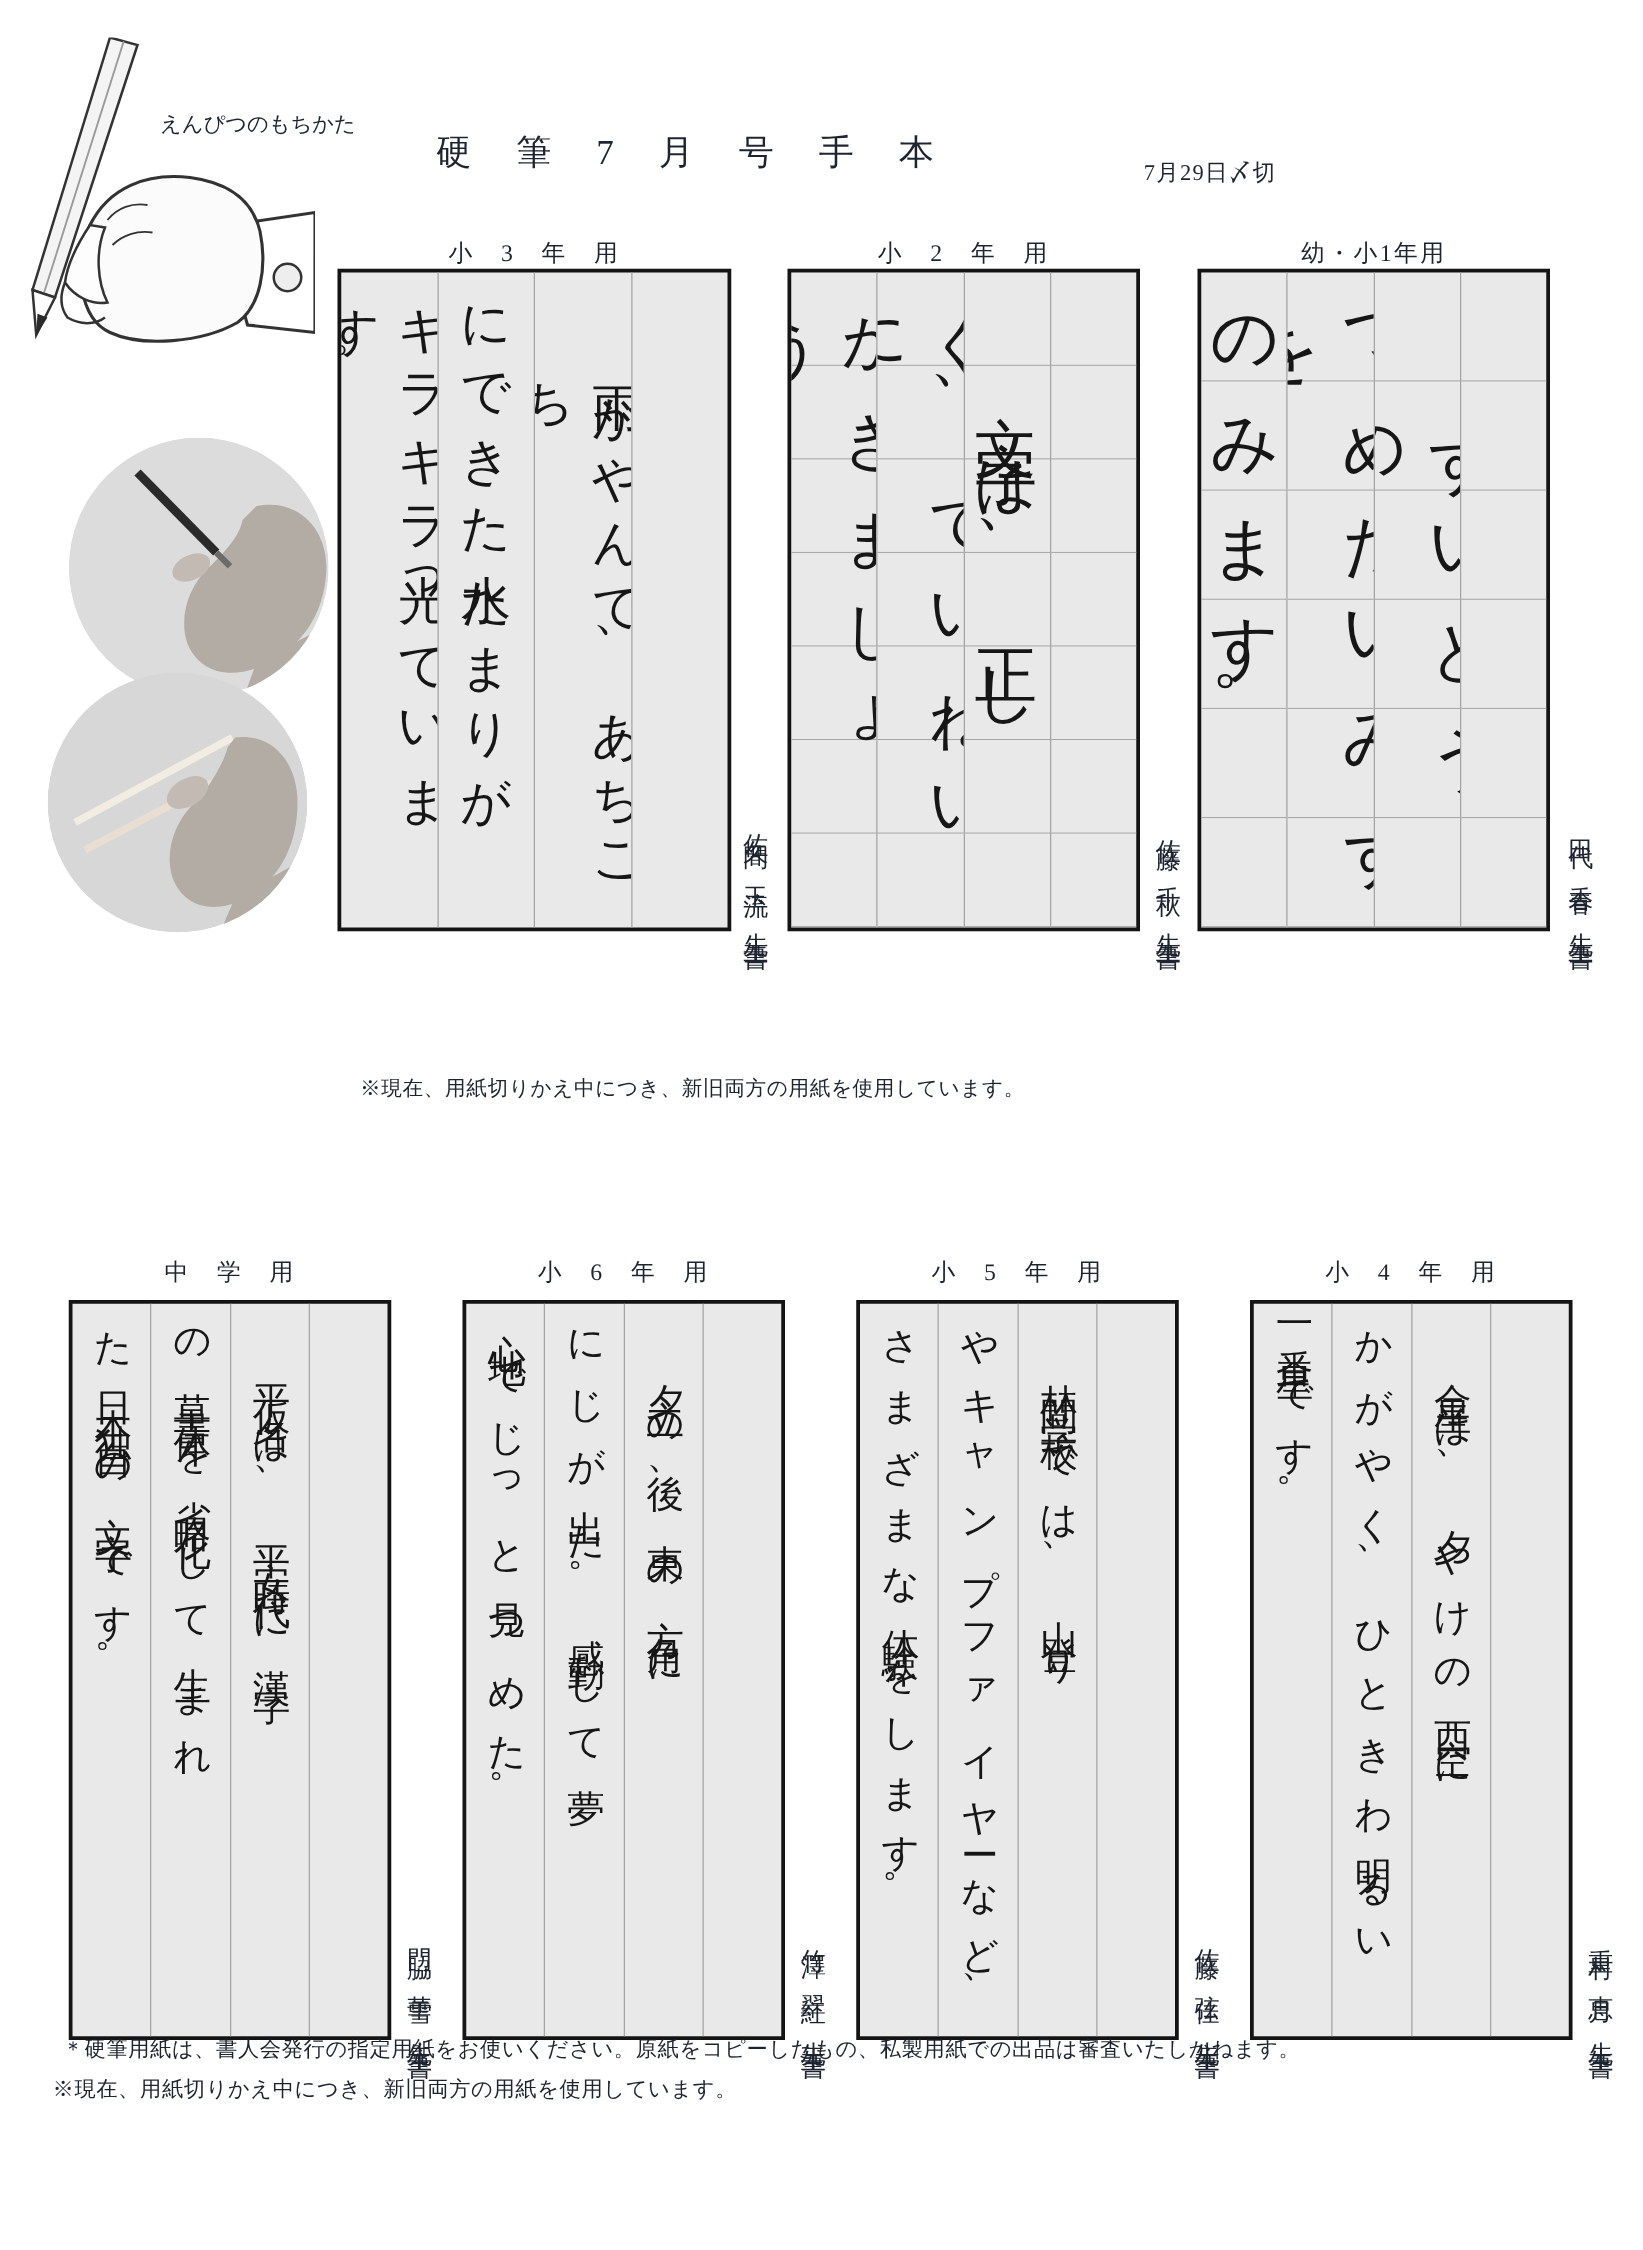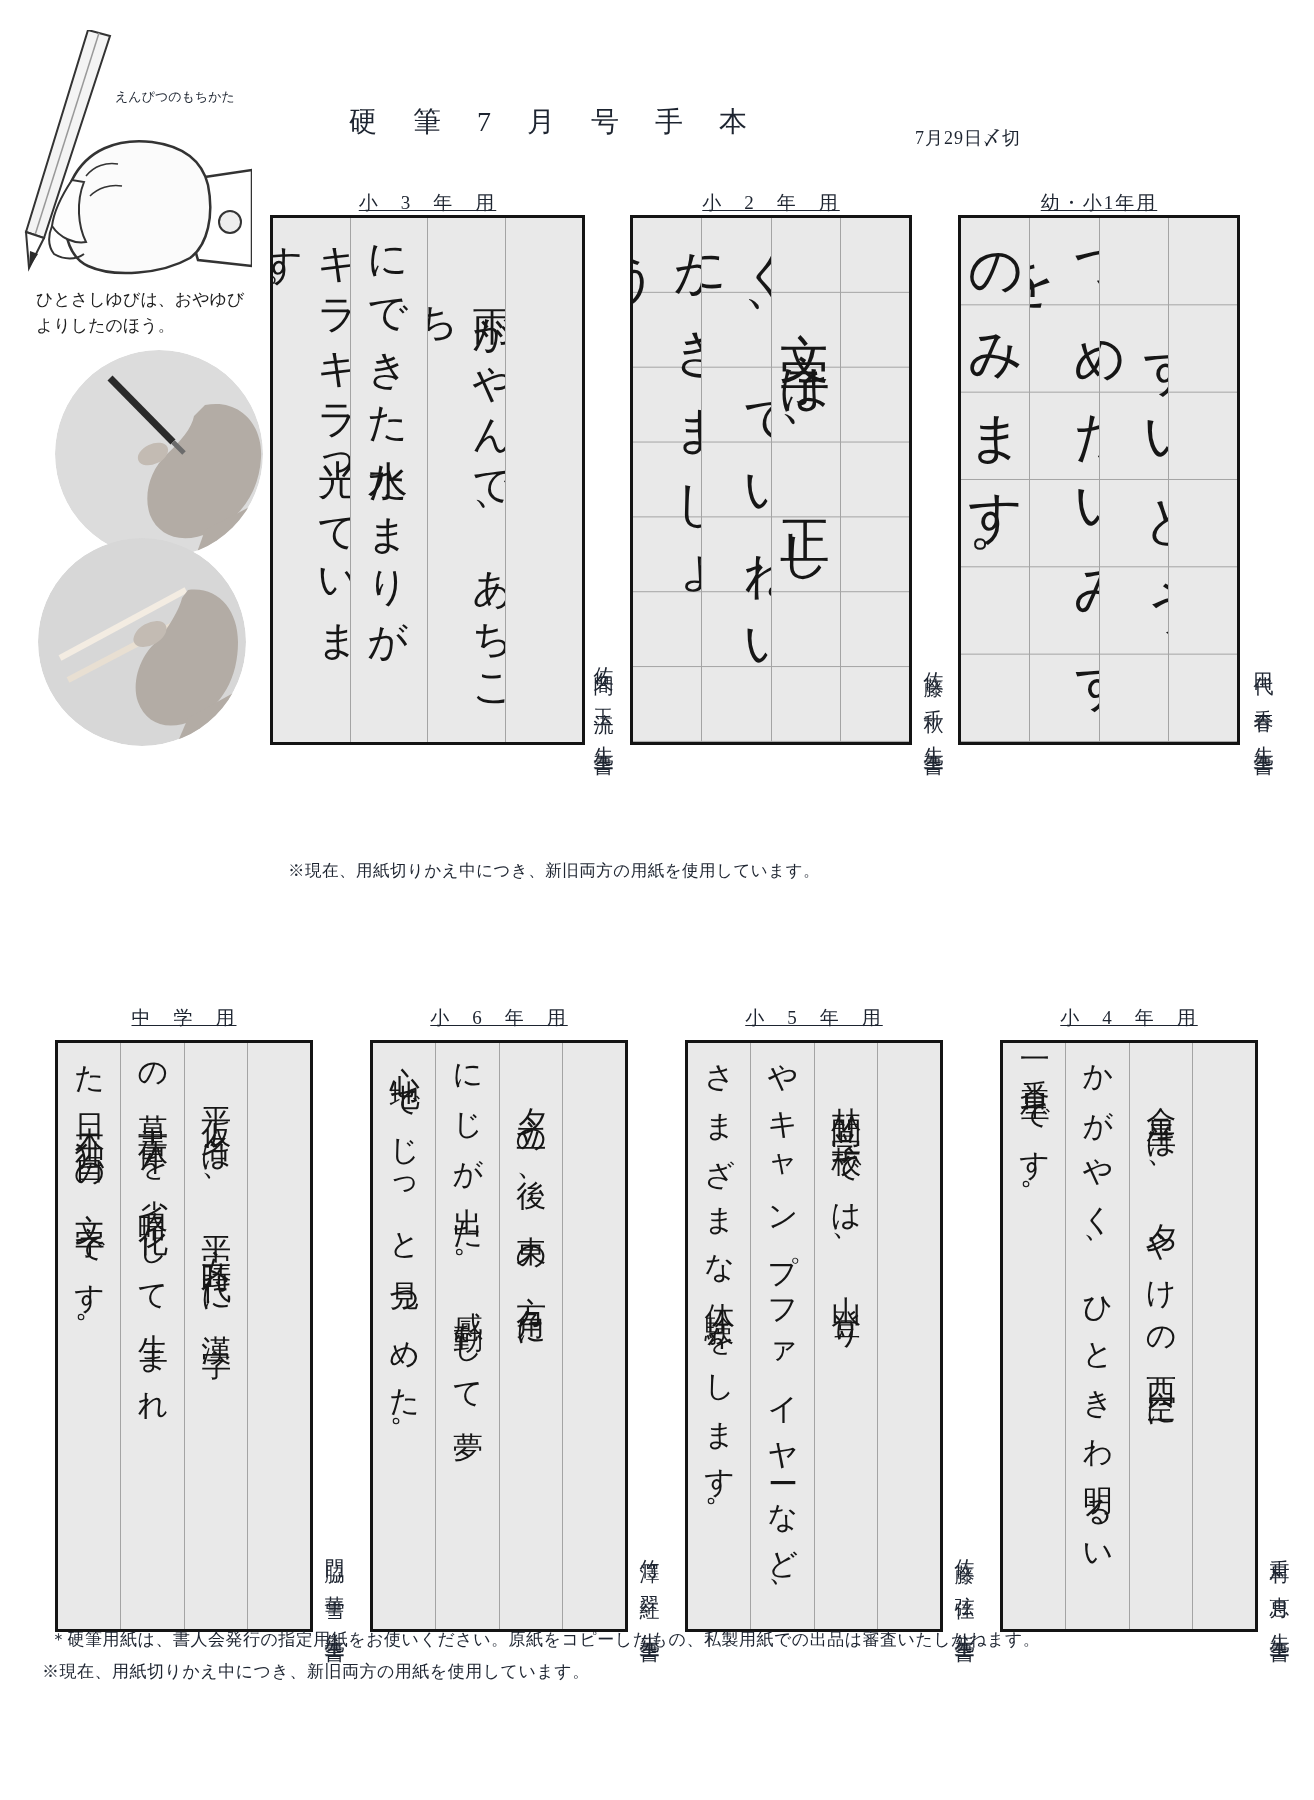--- a/index.html
+++ b/index.html
@@ -3,21 +3,21 @@
 <meta charset="utf-8">
 <style>
   html,body{margin:0;padding:0;background:#fff;}
   .page{position:relative;width:1314px;height:1800px;background:#fff;overflow:hidden;
         font-family:"Liberation Serif","DejaVu Serif",serif;color:var(--print,#1d2430);}
 
   
   .title{position:absolute;left:280px;top:103px;width:540px;text-align:center;
          font-size:28px;letter-spacing:4px;}
   .deadline{position:absolute;left:915px;top:126px;font-size:18px;letter-spacing:1px;}
-  .sec-label{position:absolute;text-align:center;font-size:19px;letter-spacing:2px;text-decoration:underline;}
+  .sec-label{position:absolute;text-align:center;font-size:19px;letter-spacing:2px;}
   .teacher{position:absolute;width:26px;writing-mode:vertical-rl;text-orientation:upright;
            display:flex;justify-content:flex-end;font-size:20px;letter-spacing:5px;}
   .note{position:absolute;font-size:16.5px;letter-spacing:0.5px;}
   .footer{position:absolute;left:42px;top:1624px;font-size:17px;line-height:32px;letter-spacing:0.5px;}
 
   
   .pbox{position:absolute;background:var(--paper,#e9e9e9);border:3px solid var(--border,#141414);
         box-sizing:border-box;display:flex;flex-direction:row-reverse;}
   .col{flex:1 1 0;border-left:1px solid var(--line,#a4a4a4);box-sizing:border-box;
        writing-mode:vertical-rl;text-orientation:upright;display:flex;
@@ -28,21 +28,21 @@
   .fs50{font-size:50px;letter-spacing:20px;}
   .fs54{font-size:54px;letter-spacing:17px;}
   .fs30{font-size:30px;letter-spacing:13px;}
   .ind60{padding-top:60px;} .ind75{padding-top:75px;} .ind88{padding-top:88px;} .ind40{padding-top:40px;}
   .g7 .col{background-image:linear-gradient(var(--line,#a4a4a4) 1px,transparent 1px);
            background-size:100% calc(100% / 7);background-position:0 -1px;}
   .g6 .col{background-image:linear-gradient(var(--line,#a4a4a4) 1px,transparent 1px);
            background-size:100% calc(100% / 6);background-position:0 -1px;}
 
   
-  .grip-head{position:absolute;left:115px;top:88px;font-size:13px;
+  .grip-head{position:absolute;left:128px;top:88px;font-size:17px;
              font-family:Liberation Mono, monospace;}
   .hand-art{position:absolute;left:2px;top:30px;}
   .cap{position:absolute;font-size:17px;line-height:1.55;
        font-family:"DejaVu Sans","Liberation Sans",sans-serif;color:#1c1c1c;}
   .photo{position:absolute;border-radius:50%;overflow:hidden;}
   ruby rt{font-size:9px;letter-spacing:0;}
 </style>
 </head>
 <body>
 
@@ -62,24 +62,20 @@
       <path d="M196,148 L250,140 L250,236 L196,230 C188,205 188,175 196,148 Z" fill="#fff" stroke="#333" stroke-width="2.5"></path>
       <circle cx="228" cy="192" r="11" fill="#eee" stroke="#333" stroke-width="2"></circle>
       <path d="M70,150 C85,120 115,108 150,112 C180,116 200,130 206,155 C212,185 206,215 188,228 C160,244 112,248 86,236 C62,225 56,185 70,150 Z" fill="#fbfbfb" stroke="#333" stroke-width="2.5"></path>
       <path d="M70,150 C60,165 52,180 50,196 C58,208 72,214 84,212 C76,196 74,172 82,152 Z" fill="#fdfdfd" stroke="#333" stroke-width="2"></path>
       <path d="M50,196 C46,206 46,216 52,224 C62,230 74,230 82,224" fill="none" stroke="#333" stroke-width="2"></path>
       <path d="M84,146 C92,136 104,132 116,134" fill="none" stroke="#333" stroke-width="1.5"></path>
       <path d="M88,166 C96,158 108,154 120,156" fill="none" stroke="#333" stroke-width="1.5"></path>
     </svg>
   </div>
 
-  <div class="cap" style="left:36px;top:286px;">
-    <div>ひとさしゆびは、おやゆび</div>
-    <div>よりしたのほう。</div>
-  </div>
 
   <div class="photo" style="left:55px;top:350px;width:208px;height:208px;">
     <svg width="208" height="208" viewBox="0 0 208 208">
       <circle cx="104" cy="104" r="104" fill="#dcdcdc"></circle>
       <path d="M150,55 C185,48 208,75 206,108 C204,142 186,168 156,182 C128,195 104,187 95,165 C88,145 95,120 112,104 C125,92 137,78 139,66 Z" fill="#b3aca5"></path>
       <ellipse cx="98" cy="104" rx="16" ry="10" fill="#c3bbb3" transform="rotate(-25 98 104)"></ellipse>
       <line x1="55" y1="28" x2="118" y2="92" stroke="#2a2a2a" stroke-width="7"></line>
       <line x1="118" y1="92" x2="129" y2="103" stroke="#6b6b6b" stroke-width="5"></line>
       <path d="M150,180 L208,150 L208,208 L140,208 Z" fill="#b3aca5"></path>
     </svg>

